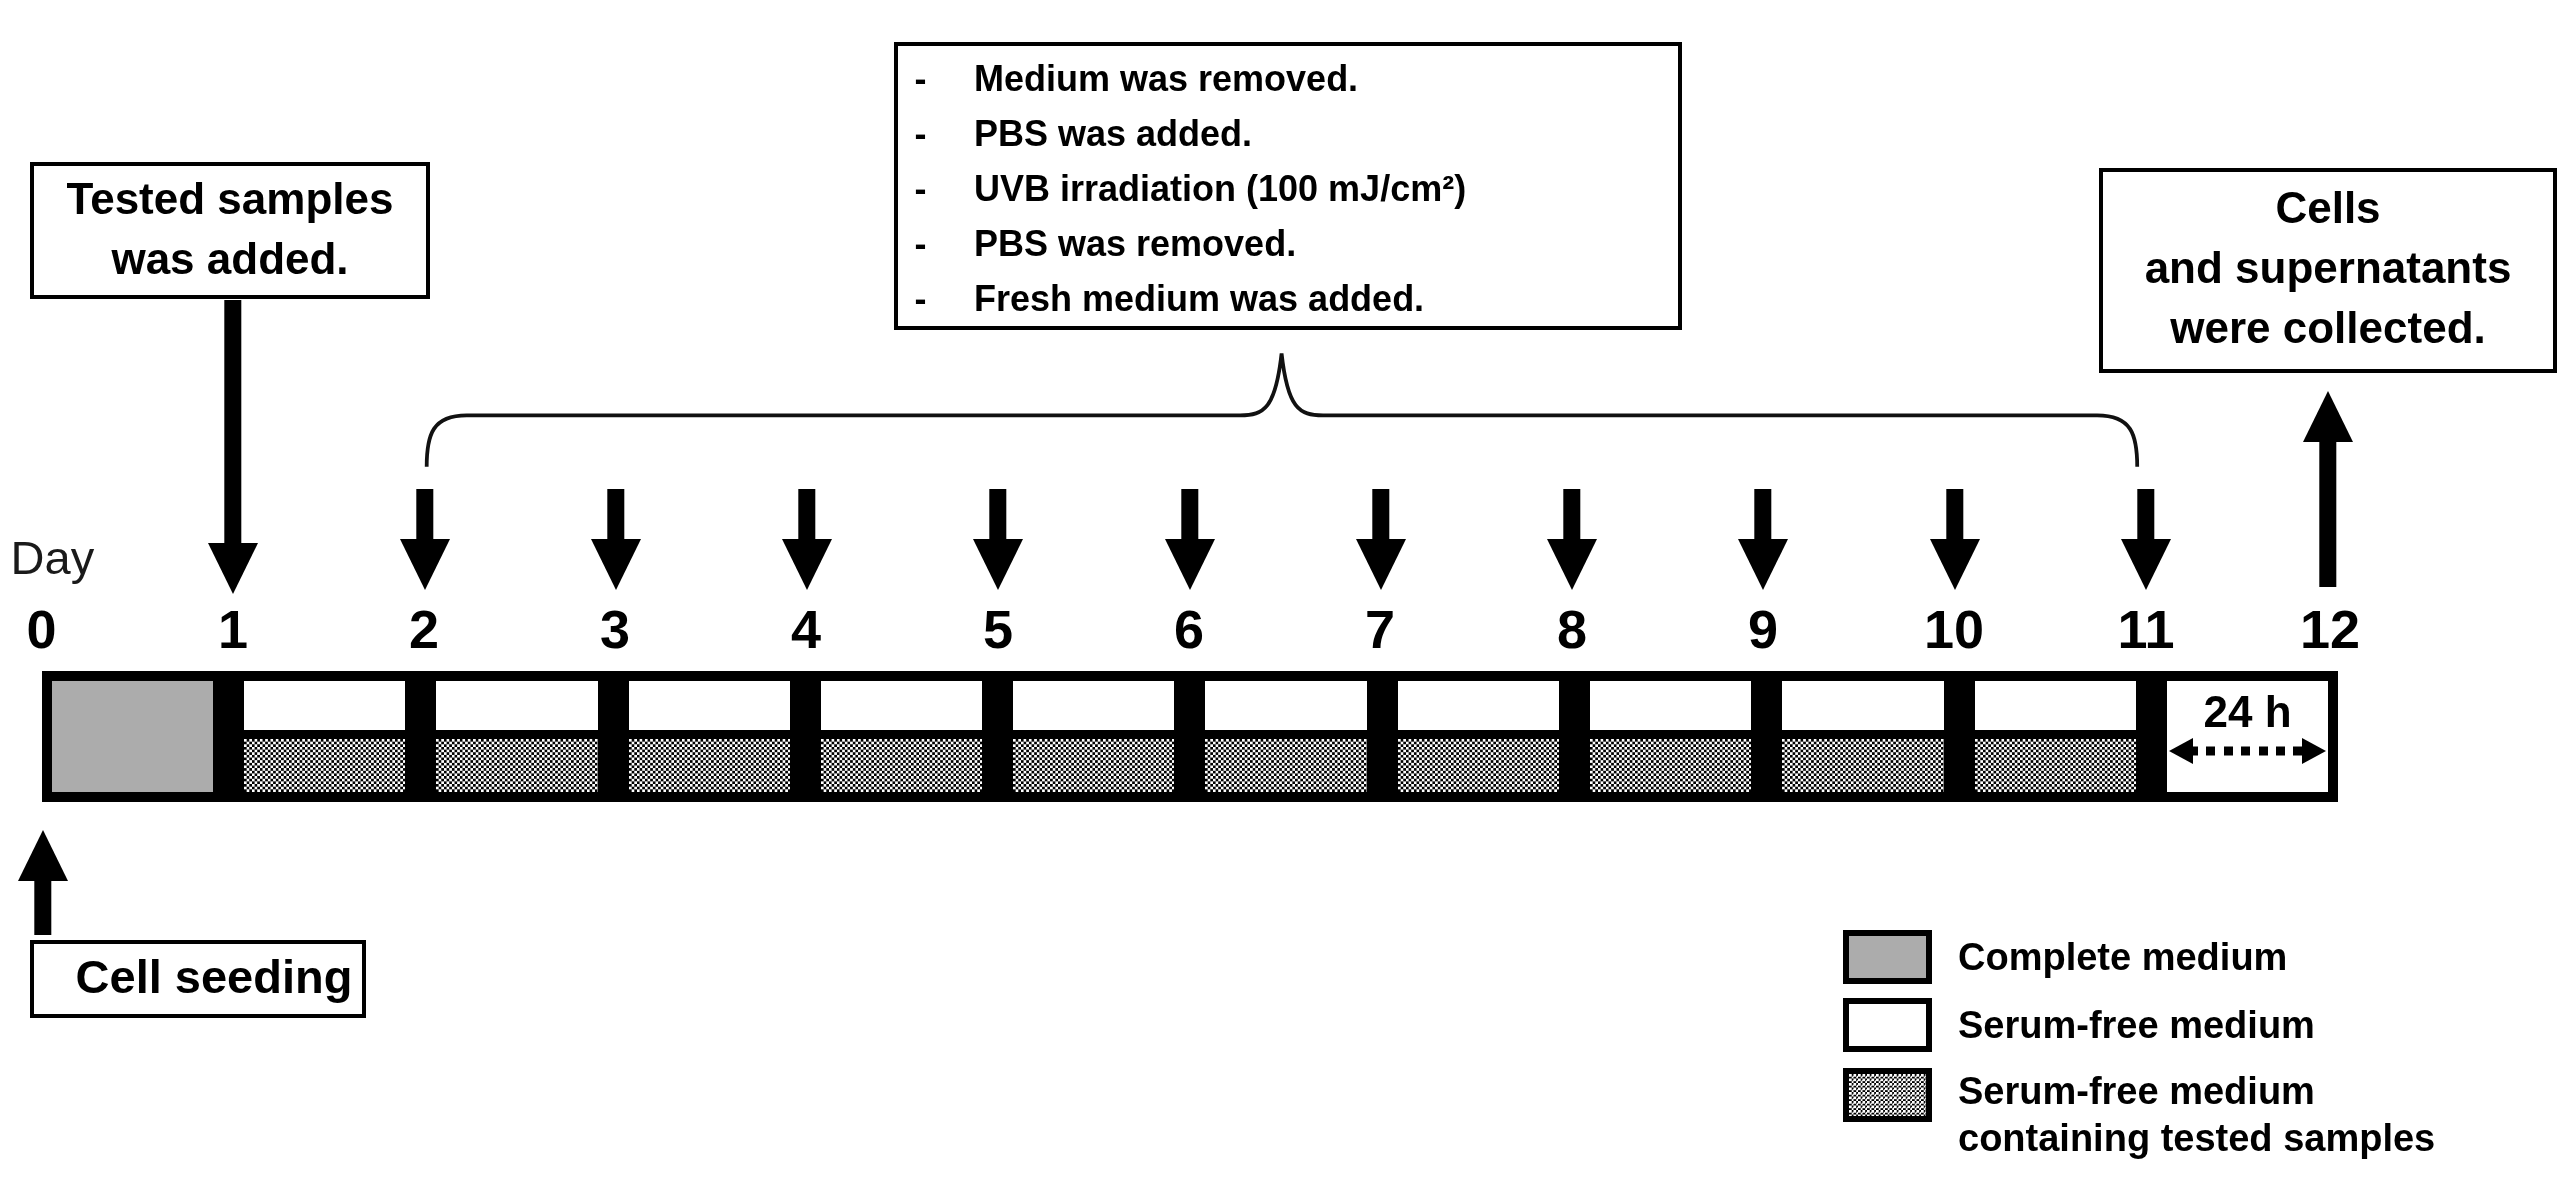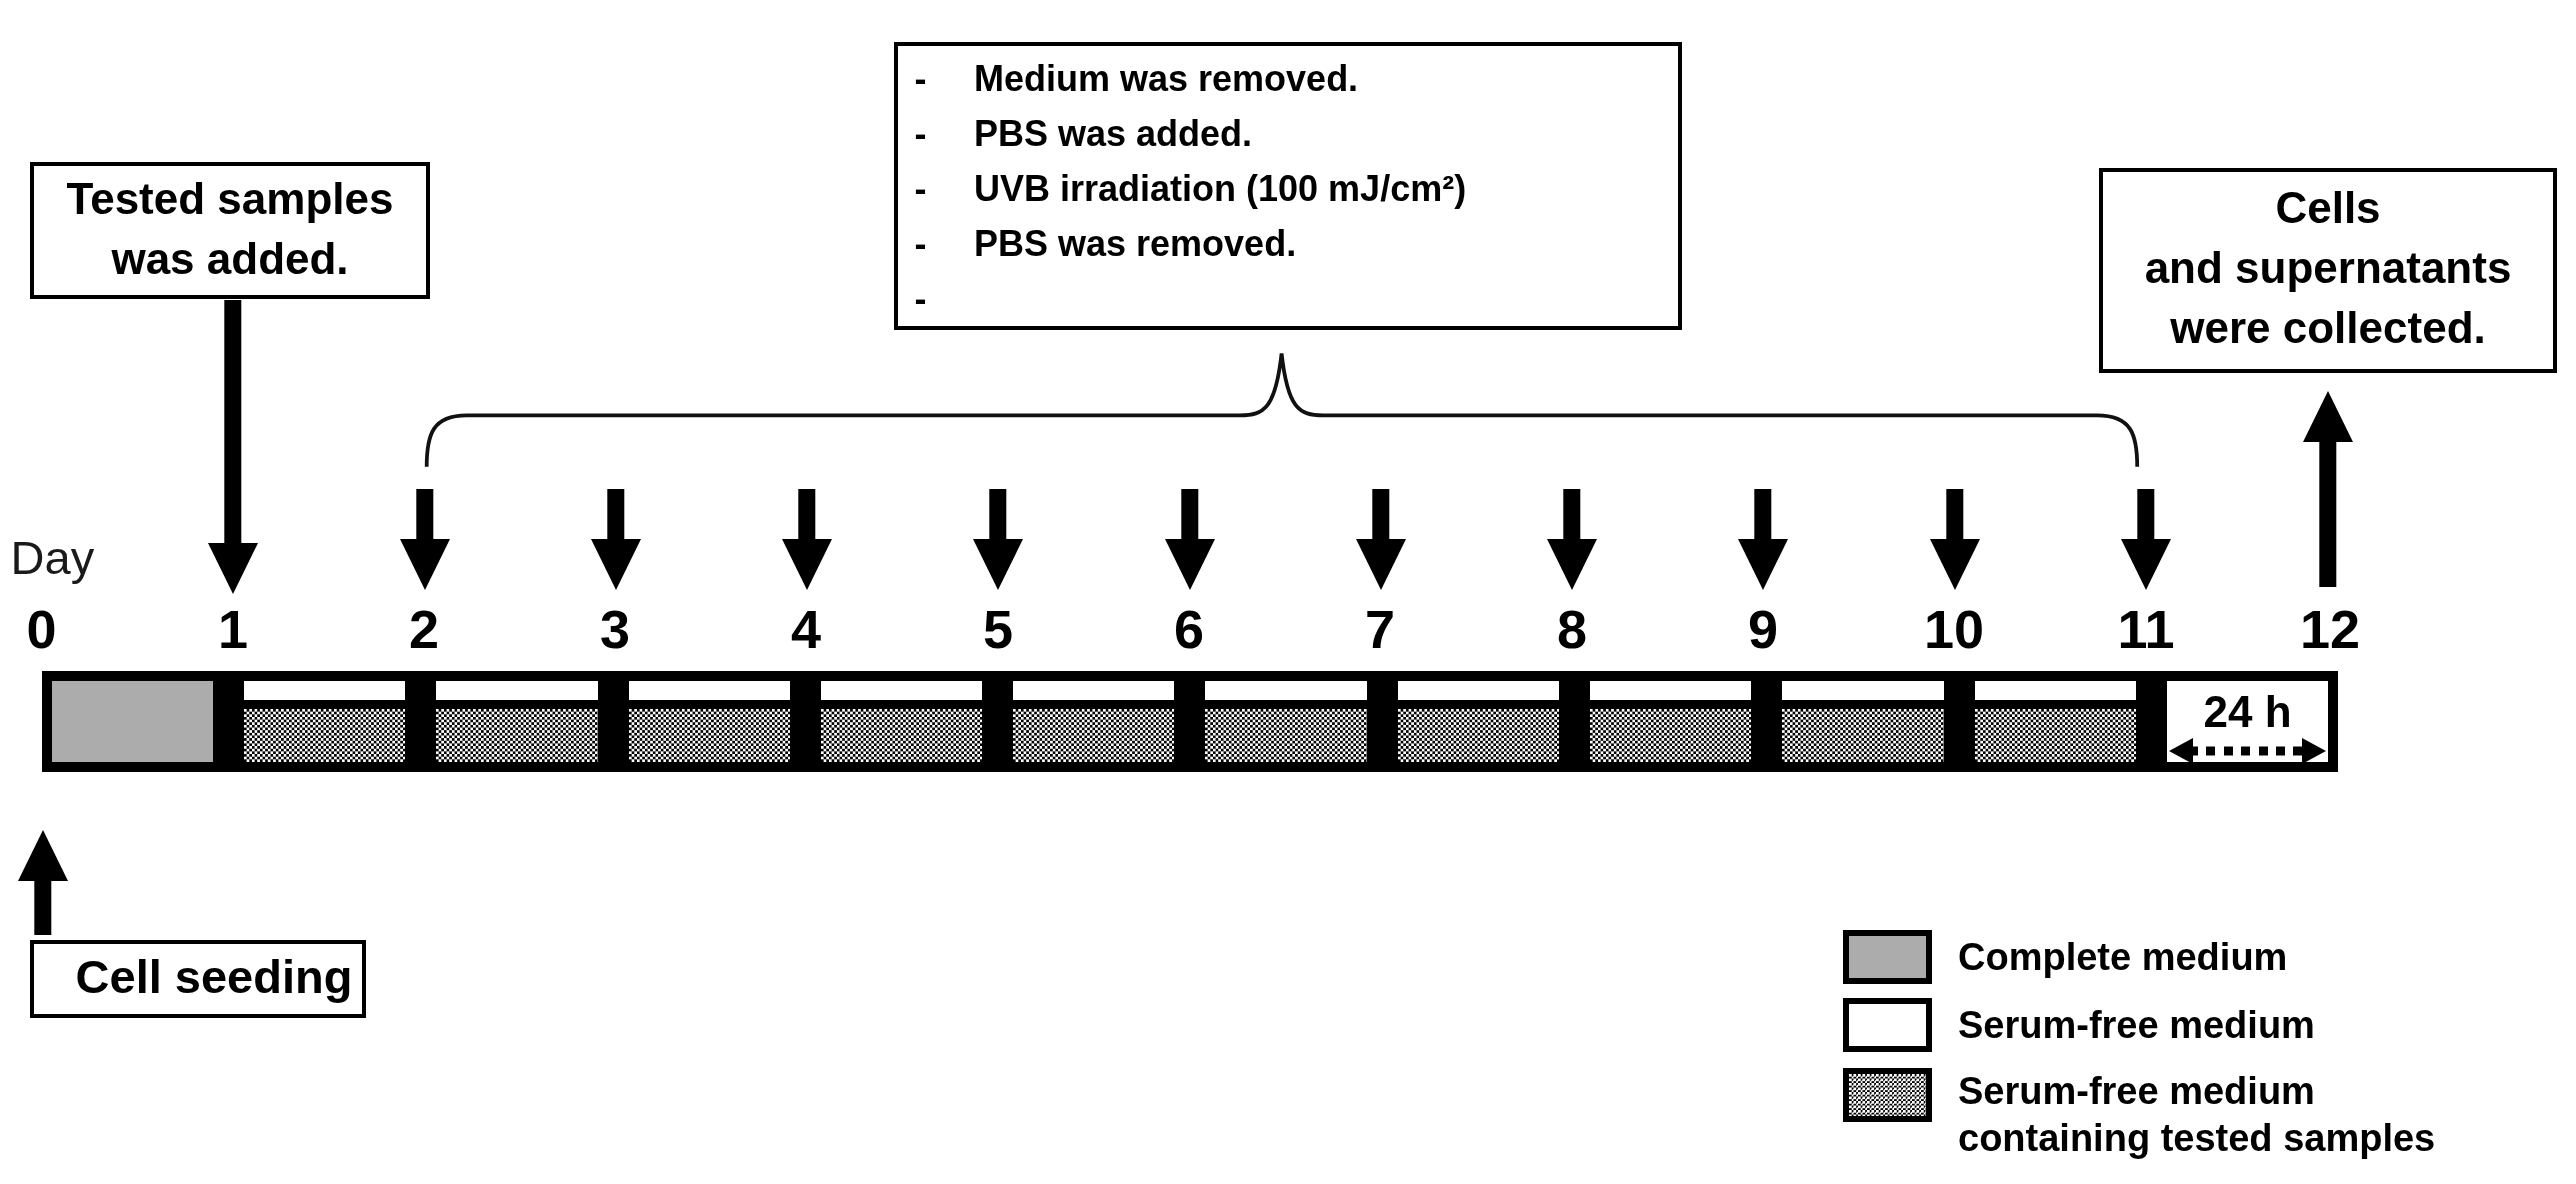--- a/index.html
+++ b/index.html
@@ -26,21 +26,21 @@
     border-left:25px solid transparent;border-right:25px solid transparent;}
   .arrow.down .head{bottom:0;border-top:51px solid #000;}
   .arrow.up .head{top:0;border-bottom:51px solid #000;}
 
   
   .day-label{position:absolute;left:10.6px;top:530px;font-size:47px;color:#1a1a1a;}
   .tick-label{position:absolute;width:98px;text-align:center;top:598px;
     font-size:54px;font-weight:bold;}
 
   
-  .bar{position:absolute;left:42px;top:671px;width:2296px;height:101px;
+  .bar{position:absolute;left:42px;top:671px;width:2296px;height:131px;
     background:#000;box-sizing:border-box;padding:9.8px;display:flex;gap:31px;}
   .seg{position:relative;flex:1;background:#fff;}
   .seg.gray{background:#acacac;}
   .hatch-band{position:absolute;left:0;right:0;bottom:0;height:62px;
     border-top:9.8px solid #000;box-sizing:border-box;
     background-color:#fff;
     background-image:conic-gradient(#000 25%,#fff 0 50%,#000 0 75%,#fff 0);
     background-size:5.3px 5.3px;}
   .duration-label{position:absolute;top:6px;left:0;right:0;text-align:center;
     font-size:44px;font-weight:bold;}
@@ -85,20 +85,21 @@
     <div class="uvb-line">
       <span class="uvb-dash">-</span>
       <span>UVB irradiation (100 mJ/cm²)</span>
     </div>
     <div class="uvb-line">
       <span class="uvb-dash">-</span>
       <span>PBS was removed.</span>
     </div>
     <div class="uvb-line">
       <span class="uvb-dash">-</span>
+      <span>Fresh medium was added.</span>
     </div>
   </div>
 
   <div class="tbox" style="left:30px;top:162px;width:400px;height:137px;padding-top:3px;">
     <div class="ctr side-line">Tested samples</div>
     <div class="ctr side-line">was added.</div>
   </div>
 
   <div class="tbox" style="left:2099px;top:168px;width:458px;height:205px;padding-top:6px;">
     <div class="ctr side-line">Cells</div>

